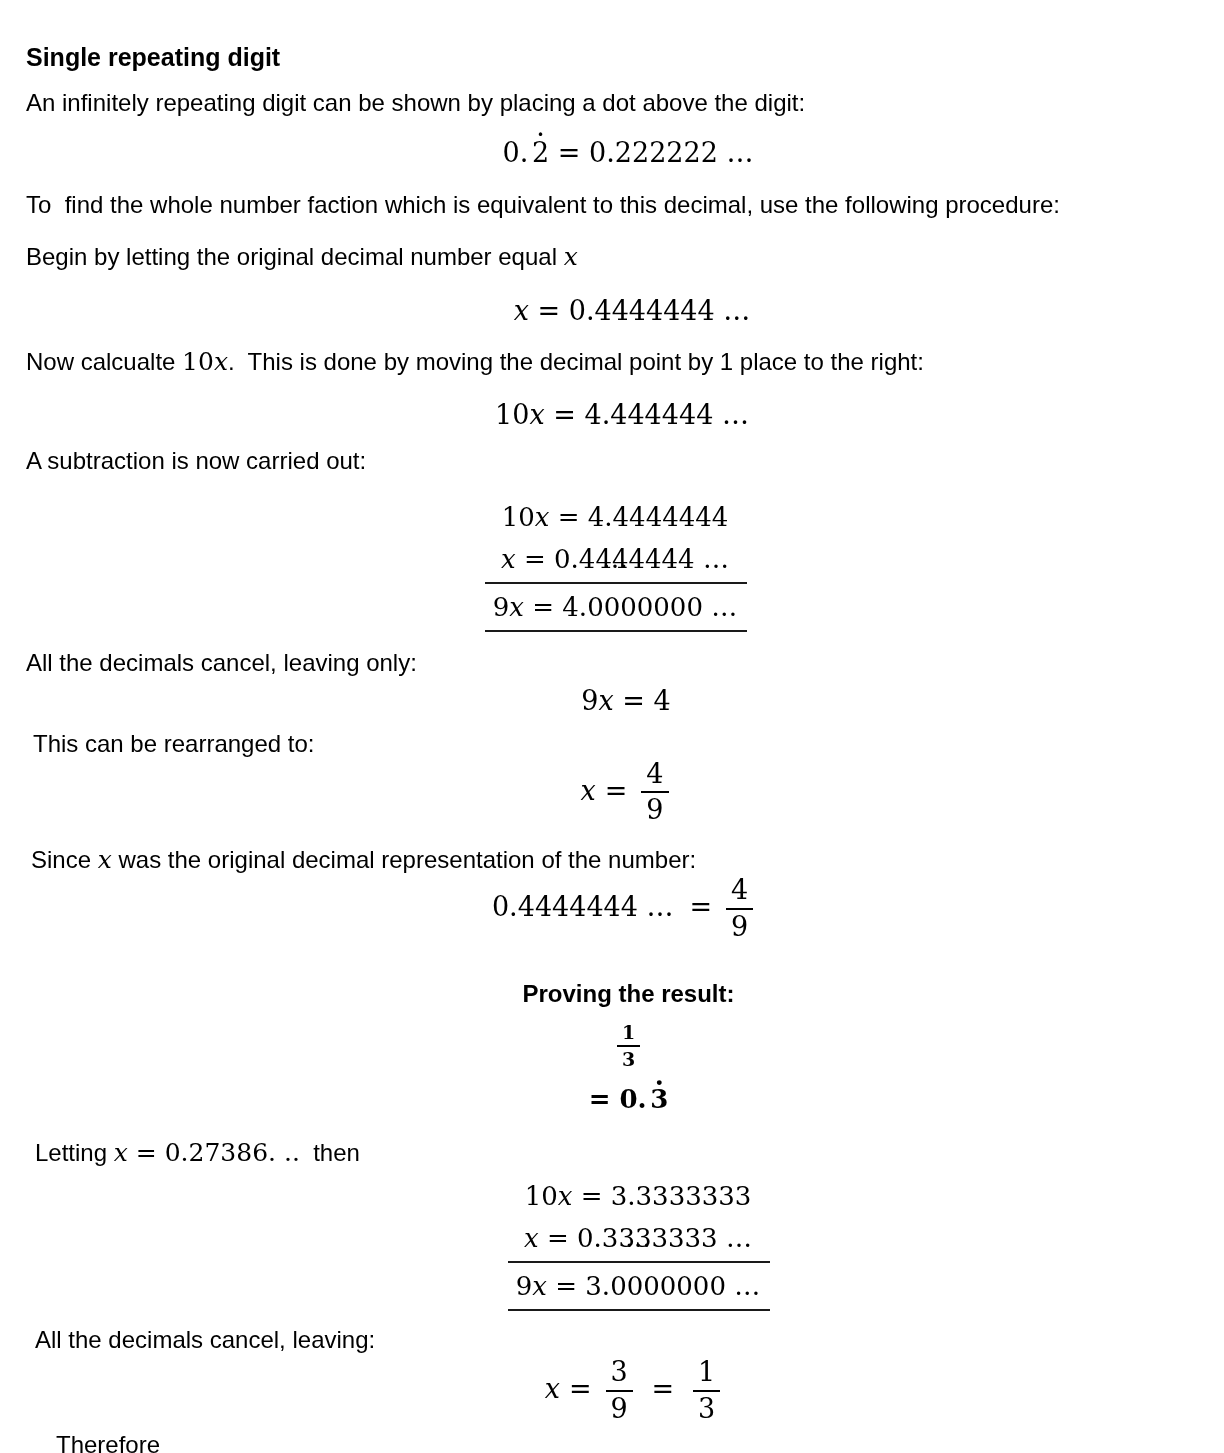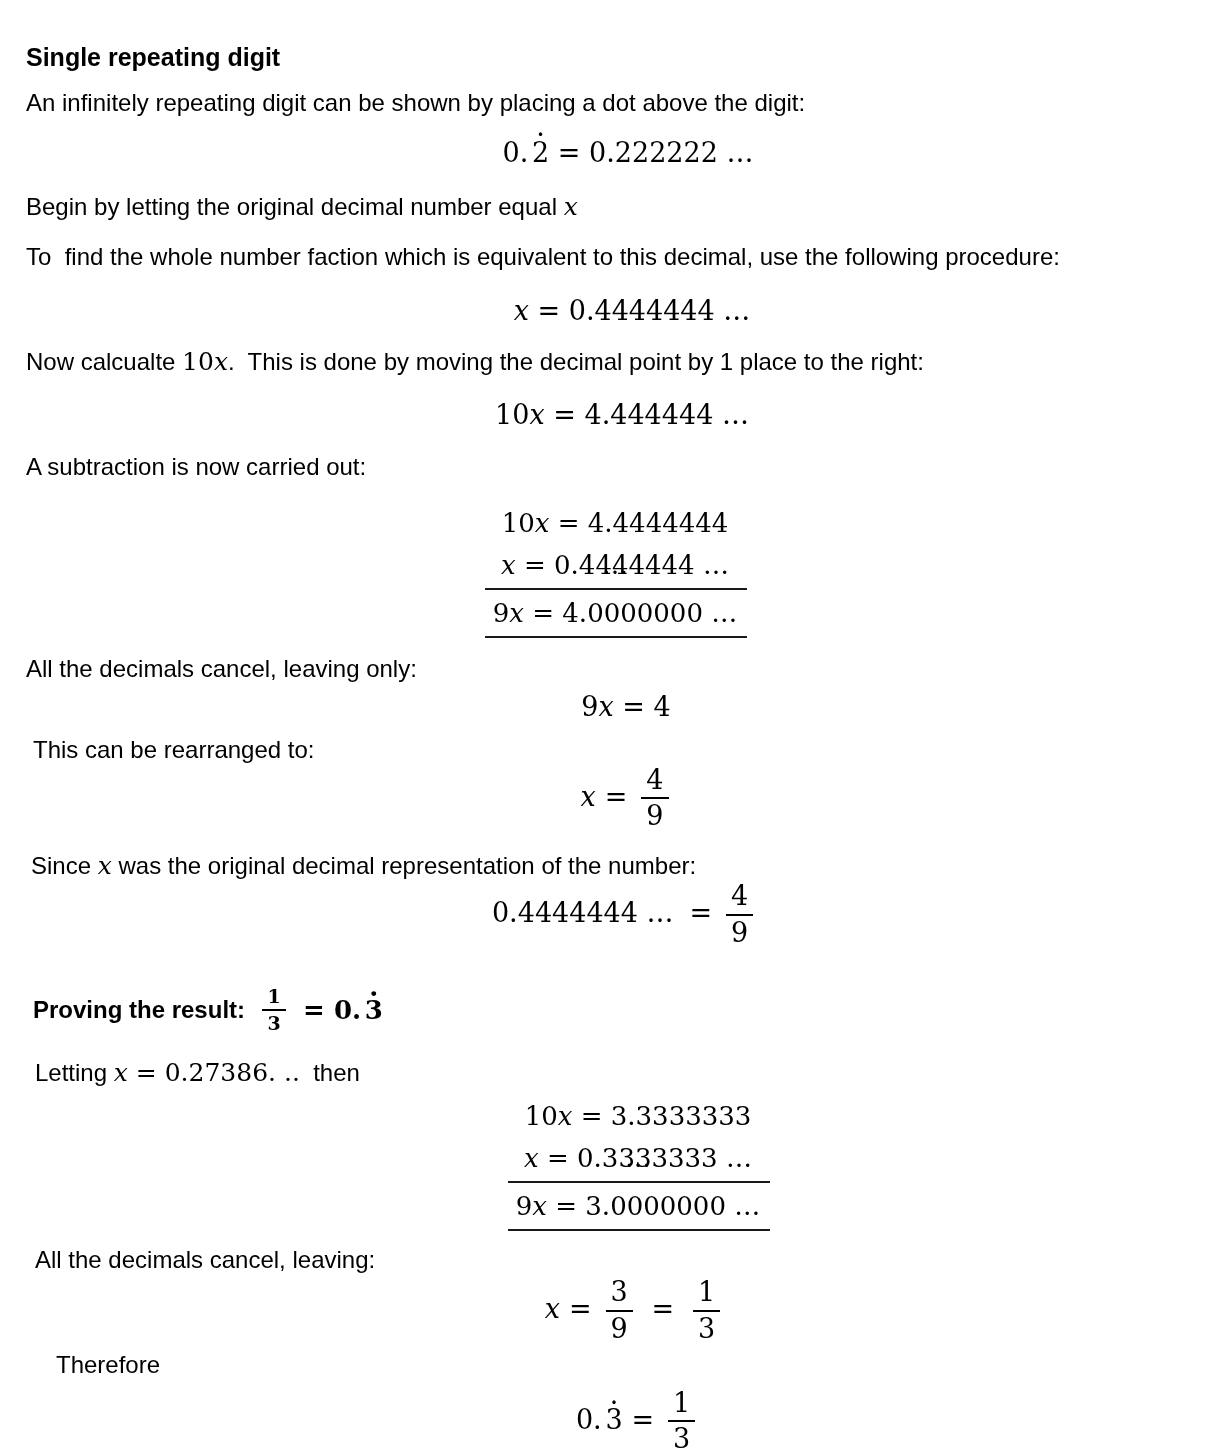--- a/index.html
+++ b/index.html
@@ -21,47 +21,47 @@
   .var { font-style:italic; }
   .subblock { font-family:"DejaVu Serif", serif; font-size:26px; width:262px; }
   .subline { height:42px; line-height:42px; text-align:center; padding-right:2px; }
   .rule { border-top:2px solid #1a1a1a; margin:2px 0; height:0; }
   .frac { display:inline-block; vertical-align:middle; text-align:center; line-height:1.12; margin:0 .18em; }
   .frac .fnum { display:block; border-bottom:2px solid #000; padding:0 5px 2px; }
   .frac .fden { display:block; padding-top:2px; }
   .feq { margin:0 9px; }
   .rep { position:relative; display:inline-block; margin-left:.14em; }
   .rep .dot { position:absolute; top:-0.55em; left:50%; transform:translateX(-50%); line-height:1; font-style:normal; }
-  .proving { margin-left:33px; display:flex; align-items:center; gap:14px; }
+  .proving { margin-left:33px; display:flex; align-items:center; gap:14px;flex-direction:column; }
   .proving .plabel { font-size:24px; font-weight:700; }
   .proving .pm { font-family:"DejaVu Serif", serif; font-size:26px; font-weight:700; }
   .smallfrac { font-size:19px; font-weight:700; font-family:"DejaVu Serif", serif; }
 </style>
 </head>
 <body>
 
 <div class="page">
 
   <h1 class="heading">Single repeating digit</h1>
 
   <p class="para" style="margin-top:16px">An infinitely repeating digit can be shown by placing a dot above the digit:</p>
 
   <div class="eqline" style="margin-top:18px; left:16px"><span>0.</span><span class="rep"><span class="dot">·</span><span>2</span></span><span> = 0.222222 …</span></div>
 
+  <p class="para" style="margin-top:20px">To  find the whole number faction which is equivalent to this decimal, use the following procedure:</p>
+
   <p class="para" style="margin-top:22px"><span>Begin by letting the original decimal number equal </span><span class="pvar">x</span></p>
-
-  <p class="para" style="margin-top:20px">To  find the whole number faction which is equivalent to this decimal, use the following procedure:</p>
 
   <div class="eqline" style="margin-top:22px; left:20px"><span class="var">x</span><span> = 0.4444444 …</span></div>
 
   <p class="para" style="margin-top:19px"><span>Now calcualte </span><span class="pmath">10</span><span class="pvar">x</span><span>.  This is done by moving the decimal point by 1 place to the right:</span></p>
 
   <div class="eqline" style="margin-top:21px; left:10px"><span>10</span><span class="var">x</span><span> = 4.444444 …</span></div>
 
-  <p class="para" style="margin-top:20px">A subtraction is now carried out:</p>
+  <p class="para" style="margin-top:14px">A subtraction is now carried out:</p>
 
   <div class="subblock" style="margin-top:20px; margin-left:485px">
     <div class="subline"><span>10</span><span class="var">x</span><span> = 4.4444444 …</span></div>
     <div class="subline"><span></span><span class="var">x</span><span> = 0.4444444 …</span></div>
     <div class="rule"></div>
     <div class="subline"><span>9</span><span class="var">x</span><span> = 4.0000000 …</span></div>
     <div class="rule"></div>
   </div>
 
   <p class="para" style="margin-top:16px">All the decimals cancel, leaving only:</p>

